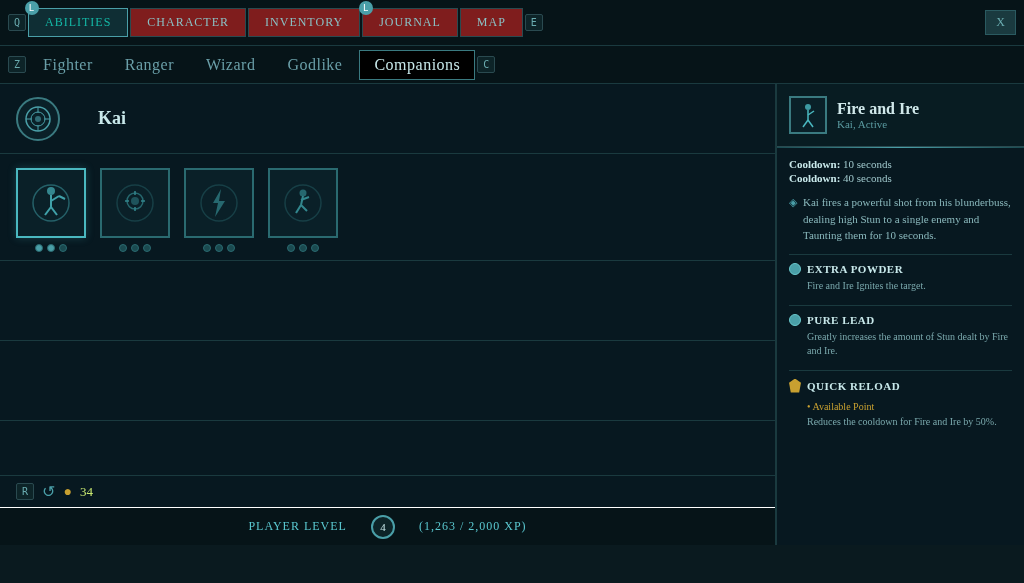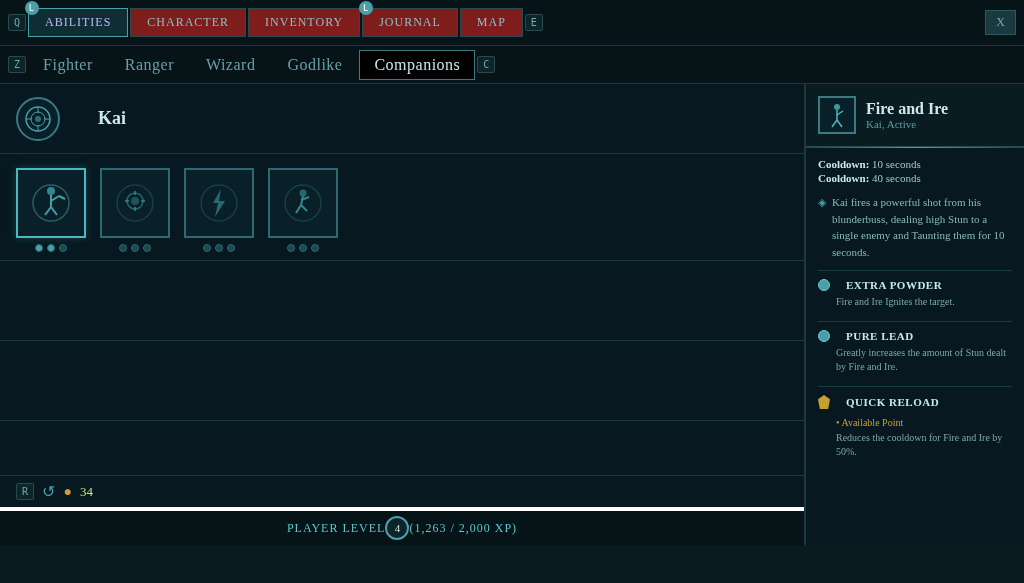--- a/index.html
+++ b/index.html
@@ -49,21 +49,21 @@
       padding: 6px 16px;
       cursor: pointer;
       text-transform: uppercase;
       letter-spacing: 1px;
       position: relative;
     }
 
     .nav-tab.active {
       background: #0f2e34;
       border-color: #4a9fa8;
-      color: #c4b5fd;
+      color: #14b8a6;
     }
 
     .nav-tab.has-badge::before {
       content: 'L';
       position: absolute;
       top: -8px;
       left: -4px;
       background: #4a9fa8;
       color: #fff;
       font-size: 9px;
@@ -201,25 +201,25 @@
     }
 
     
     .bottom-bar {
       position: absolute;
       bottom: 0;
       left: 0;
       right: 0;
       height: 38px;
       background: #061418;
-      border-top: 4px solid #ffffff;
+      border-top: 1px solid #ffffff;
       display: flex;
       align-items: center;
       justify-content: center;
-      gap: 0;
+      gap: 24px;
     }
 
     .level-badge {
       background: #0d2428;
       border: 2px solid #4a9fa8;
       border-radius: 50%;
       width: 24px;
       height: 24px;
       display: flex;
       align-items: center;
@@ -229,21 +229,21 @@
     }
 
     .xp-text {
       color: #5ac8d0;
       font-size: 12px;
       letter-spacing: 1px;
     }
 
     
     .right-panel {
-      width: 219px;
+      width: 248px;
       background: #071820;
       border-left: 1px solid #1a3a3f;
       overflow-y: auto;
       font-family: Liberation Serif, serif;
     }
 
     .ability-detail-header {
       display: flex;
       align-items: center;
       padding: 12px;
@@ -316,21 +316,21 @@
 
     .upgrade-item {
       margin-bottom: 12px;
       padding-top: 8px;
       border-top: 1px solid #1a3a3f;
     }
 
     .upgrade-header {
       display: flex;
       align-items: center;
-      gap: 16px;
+      gap: 6px;
       margin-bottom: 4px;
     }
 
     .upgrade-icon {
       width: 12px;
       height: 12px;
       border-radius: 50%;
       background: #4a9fa8;
       border: 1px solid #6ac8cc;
       flex-shrink: 0;

